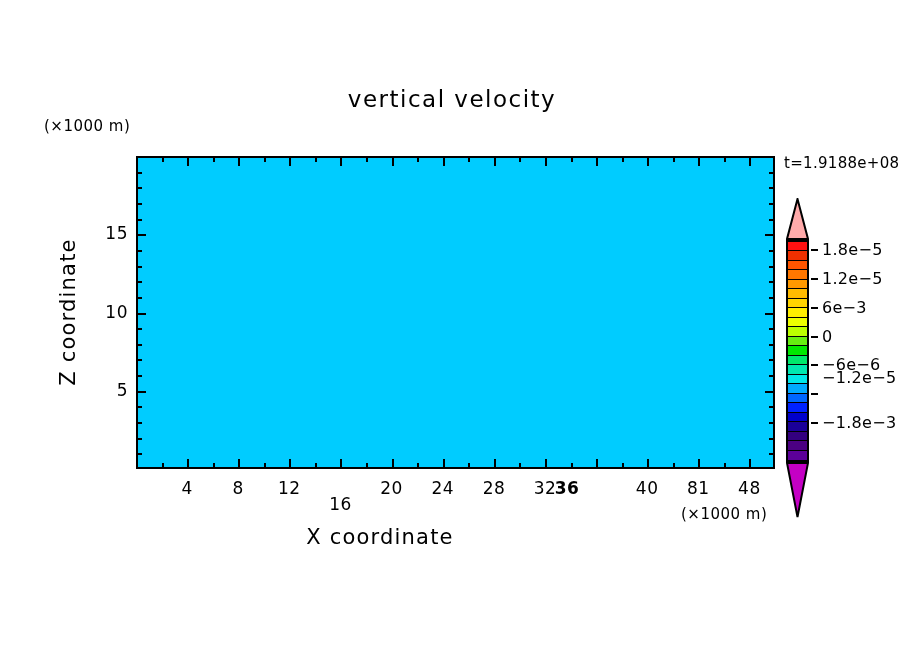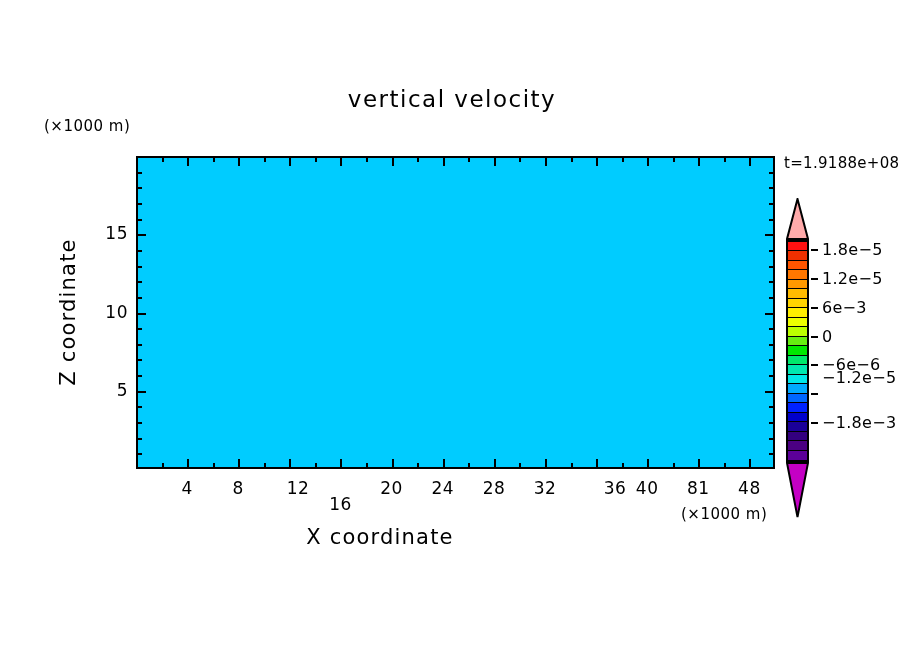--- a/index.html
+++ b/index.html
@@ -169,27 +169,27 @@
     <div class="tick y" style="left: 136px; top: 202.95px; width: 6px; height: 2px;"></div>
     <div class="tick y" style="left: 769px; top: 202.95px; width: 6px; height: 2px;"></div>
     <div class="tick y" style="left: 136px; top: 187.3px; width: 6px; height: 2px;"></div>
     <div class="tick y" style="left: 769px; top: 187.3px; width: 6px; height: 2px;"></div>
     <div class="tick y" style="left: 136px; top: 171.65px; width: 6px; height: 2px;"></div>
     <div class="tick y" style="left: 769px; top: 171.65px; width: 6px; height: 2px;"></div>
   </div>
 <div id="xtick-labels">
     <div class="xtlabel" style="left: 187.12px;">4</div>
     <div class="xtlabel" style="left: 238.24px;">8</div>
-    <div class="xtlabel" style="left: 289.36px; text-align: right;">12</div>
+    <div class="xtlabel" style="left: 289.36px;">12</div>
     <div class="xtlabel" style="left: 340.48px; margin-top: 16px;">16</div>
     <div class="xtlabel" style="left: 391.6px;">20</div>
     <div class="xtlabel" style="left: 442.72px;">24</div>
     <div class="xtlabel" style="left: 494px;">28</div>
     <div class="xtlabel" style="left: 544.96px;">32</div>
-    <div class="xtlabel" style="left: 615px;">36</div>
+    <div class="xtlabel" style="left: 567px; font-weight: bold;">36</div>
     <div class="xtlabel" style="left: 647.2px;">40</div>
     <div class="xtlabel" style="left: 698.32px;">81</div>
     <div class="xtlabel" style="left: 749.44px;">48</div>
   </div>
 <div id="ytick-labels">
     <div class="ytlabel" style="top: 390.75px;">5</div>
     <div class="ytlabel" style="top: 312.5px;">10</div>
     <div class="ytlabel" style="top: 234.25px;">15</div>
   </div>
 

